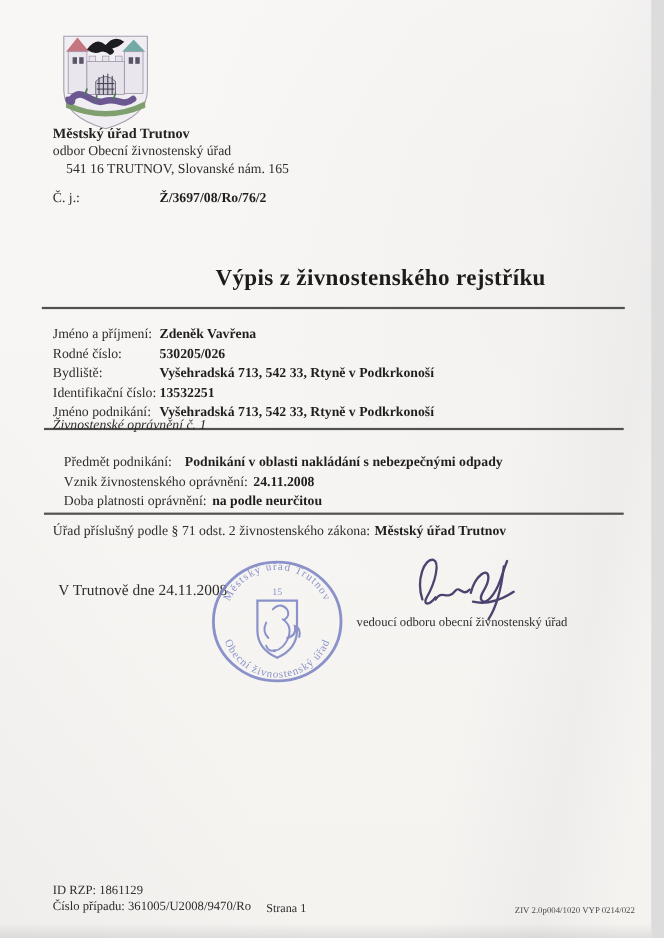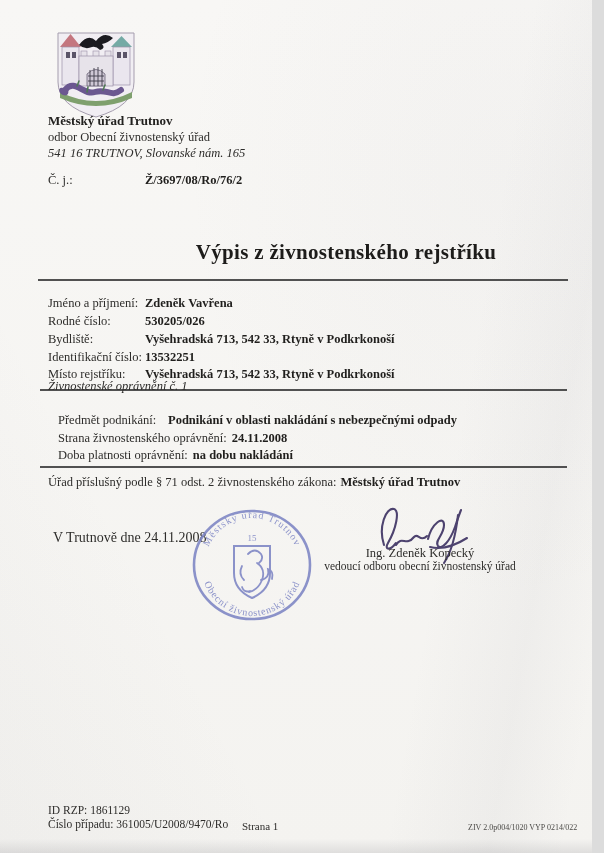--- a/index.html
+++ b/index.html
@@ -13,21 +13,21 @@
     font-family:"Liberation Serif","DejaVu Serif",serif;
     color:#2e2d2b;
   }
   .bottom-shade{position:absolute;left:0;bottom:0;width:100%;height:14px;
     background:linear-gradient(rgba(150,150,150,0), rgba(138,138,144,.20));}
   .abs{position:absolute;}
   .b{font-weight:bold;color:#201f1d;}
   .rule{position:absolute;height:2px;background:#3a3a3a;opacity:.88;}
   .hdr-office{left:48px;top:113px;font-size:13px;font-weight:bold;color:#232220;}
   .hdr-dept{left:48px;top:130px;font-size:12.5px;}
-  .hdr-addr{left:48px;top:146px;font-size:12.5px;font-style:italic;}
+  .hdr-addr{left:60px;top:146px;font-size:12.5px;}
   .ref-row{left:48px;top:173px;font-size:12.5px;display:flex;}
   .ref-row .lab{width:97px;flex:0 0 97px;}
   .doc-title{left:0;top:240px;width:604px;text-align:center;font-size:21px;font-weight:bold;color:#1d1c1a;letter-spacing:.3px;margin-left:44px;}
   .field-row{left:48px;font-size:12.5px;display:flex;width:520px;}
   .field-row .lab{width:97px;flex:0 0 97px;}
   .lic-heading{left:48px;top:379px;font-size:12.5px;font-style:italic;}
   .lic-row{left:58px;font-size:12.5px;display:flex;width:510px;}
   .lic-row.tab .lab{width:110px;flex:0 0 110px;}
   .lic-row .val{margin-left:5px;}
   .lic-row.tab .val{margin-left:0;}
@@ -101,37 +101,37 @@
   </div>
   <div class="abs field-row" style="top:332px">
     <span class="lab">Bydliště:</span>
     <span class="b">Vyšehradská 713, 542 33, Rtyně v Podkrkonoší</span>
   </div>
   <div class="abs field-row" style="top:350px">
     <span class="lab">Identifikační číslo:</span>
     <span class="b">13532251</span>
   </div>
   <div class="abs field-row" style="top:367px">
-    <span class="lab">Místo rejstříku:</span>
+    <span class="lab">Jméno podnikání:</span>
     <span class="b">Vyšehradská 713, 542 33, Rtyně v Podkrkonoší</span>
   </div>
   <div class="rule" style="left:40px;top:389px;width:527px;"></div>
 
   <div class="abs lic-heading">Živnostenské oprávnění č. 1</div>
   <div class="abs lic-row tab" style="top:413px">
     <span class="lab">Předmět podnikání:</span>
     <span class="b val">Podnikání v oblasti nakládání s nebezpečnými odpady</span>
   </div>
   <div class="abs lic-row" style="top:431px">
-    <span class="lab">Strana živnostenského oprávnění:</span>
+    <span class="lab">Vznik živnostenského oprávnění:</span>
     <span class="b val">24.11.2008</span>
   </div>
   <div class="abs lic-row" style="top:448px">
     <span class="lab">Doba platnosti oprávnění:</span>
-    <span class="b val">na dobu nakládání</span>
+    <span class="b val">na podle neurčitou</span>
   </div>
   <div class="rule" style="left:40px;top:466px;width:527px;"></div>
 
   <div class="abs authority">
     <span>Úřad příslušný podle § 71 odst. 2 živnostenského zákona:</span><span class="b">Městský úřad Trutnov</span>
   </div>
 
   <div class="abs issued">V Trutnově dne 24.11.2008</div>
 
   <svg class="abs stamp-svg" width="124" height="114" viewBox="0 0 124 114" opacity="0.88">
@@ -159,21 +159,20 @@
 
   <svg class="abs sign-svg" width="108" height="66" viewBox="0 0 108 66">
     <g stroke="#3f3464" fill="none" stroke-width="2.1" stroke-linecap="round" opacity="0.92">
       <path d="M14 46 C8 28 16 8 24 10 C30 12 26 30 18 44 C14 51 20 52 26 44"></path>
       <path d="M26 46 C32 36 36 48 44 38 C48 33 50 44 57 37"></path>
       <path d="M58 40 C62 24 74 16 74 26 C74 36 64 42 68 47 C72 51 80 42 85 28 C87 22 89 16 91 11"></path>
       <path d="M88 16 C86 34 82 52 74 64"></path>
       <path d="M60 48 C72 51 86 46 97 39"></path>
     </g>
   </svg>
-  <div class="abs sig-name">Ing. Zdeněk Kopecký</div>
   <div class="abs sig-role">vedoucí odboru obecní živnostenský úřad</div>
 
   <div class="abs ft-id">ID RZP: 1861129</div>
   <div class="abs ft-case">Číslo případu: 361005/U2008/9470/Ro</div>
   <div class="abs ft-page">Strana 1</div>
   <div class="abs ft-code">ZIV 2.0p004/1020 VYP 0214/022</div>
 
   <div class="bottom-shade"></div>
 </div>
 

